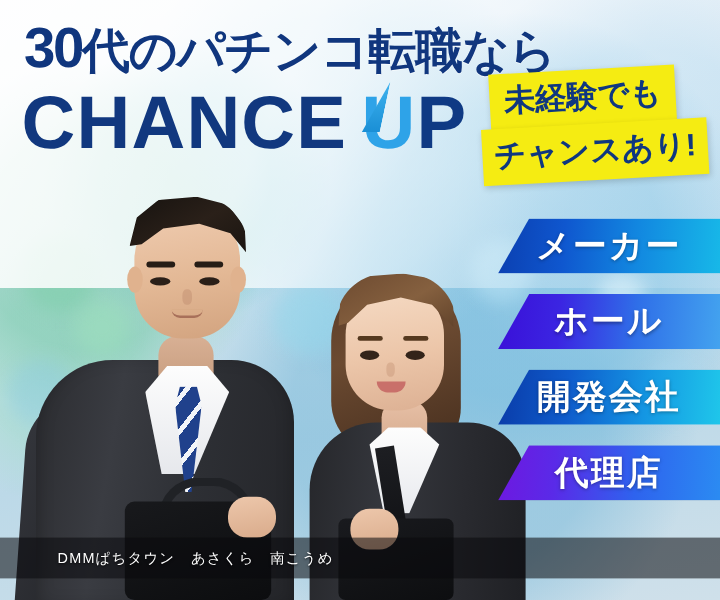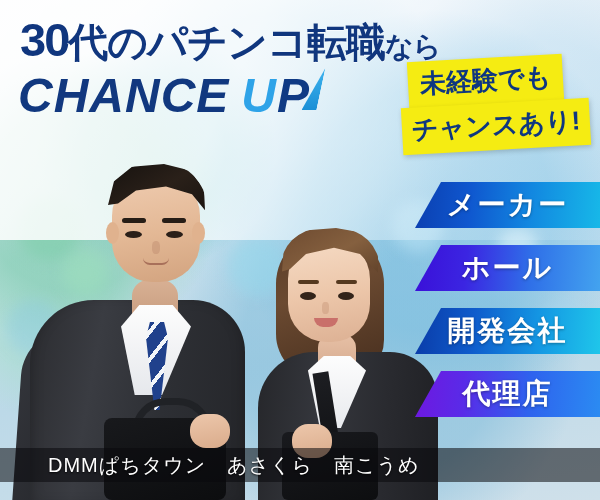--- a/index.html
+++ b/index.html
@@ -130,26 +130,26 @@
   .hand{position:absolute;width:40px;height:34px;background:linear-gradient(170deg,#edc7ab,#d9ab8b);border-radius:16px;}
 
   
   .headline{
     position:absolute;left:20px;top:16px;
     font-size:40px;font-weight:bold;color:#10367e;
     letter-spacing:-1px;line-height:1;white-space:nowrap;
     text-shadow:0 1px 0 rgba(255,255,255,.6);
   }
   .headline .num{font-size:47px;letter-spacing:-2px;}
-  .headline .sm{font-size:28px;}
+  .headline .sm{font-size:39px;}
 
   
   .logo{
     position:absolute;left:18px;top:72px;white-space:nowrap;
-    font-size:48px;font-weight:bold;font-style:italic;
+    font-size:62px;font-weight:bold;
     letter-spacing:1px;line-height:1;
   }
   .logo .w1{color:#11387f;}
   .logo .w2{color:#0f3a84;margin-left:12px;position:relative;}
   .logo .up-u{color:#2ea3e8;position:relative;}
   .arrow-tail{
     position:absolute;left:306px;top:68px;width:15px;height:42px;
     background:linear-gradient(180deg,#3fb3ee,#1a8fd6);
     transform:skewX(-12deg);
     clip-path:polygon(0 100%,100% 0,100% 100%);
@@ -174,21 +174,21 @@
     box-shadow:0 2px 6px rgba(0,0,0,.22);
   }
 
   
   .credit{
     position:absolute;left:0;top:448px;width:600px;height:34px;
     background:rgba(10,10,12,.55);
     display:flex;align-items:center;
   }
   .credit span{
-    color:#ffffff;font-size:20px;margin-left:48px;
+    color:#ffffff;font-size:12px;margin-left:48px;
     letter-spacing:1px;white-space:nowrap;
     text-shadow:0 1px 2px rgba(0,0,0,.8);
   }
 </style>
 </head>
 <body>
 
 <div id="banner">
 
   <div class="bg-base"></div>

